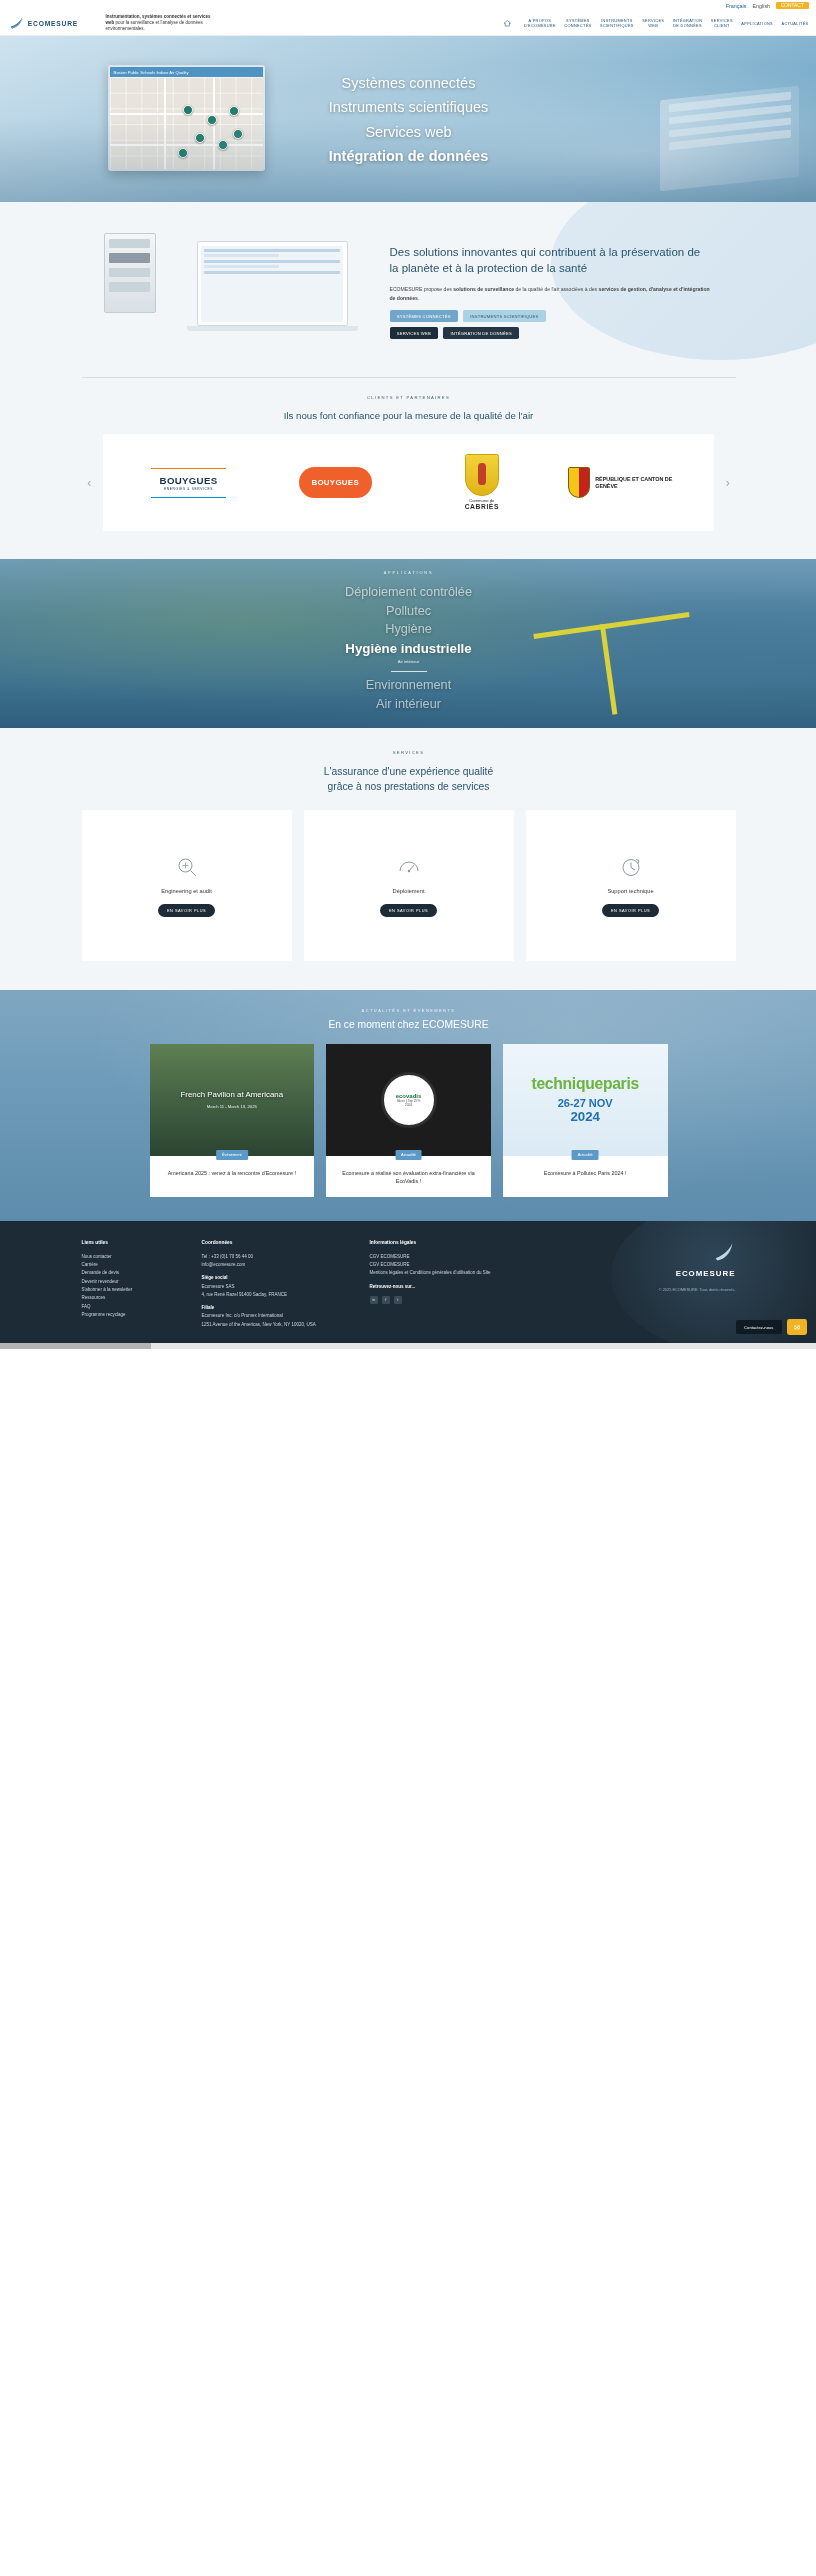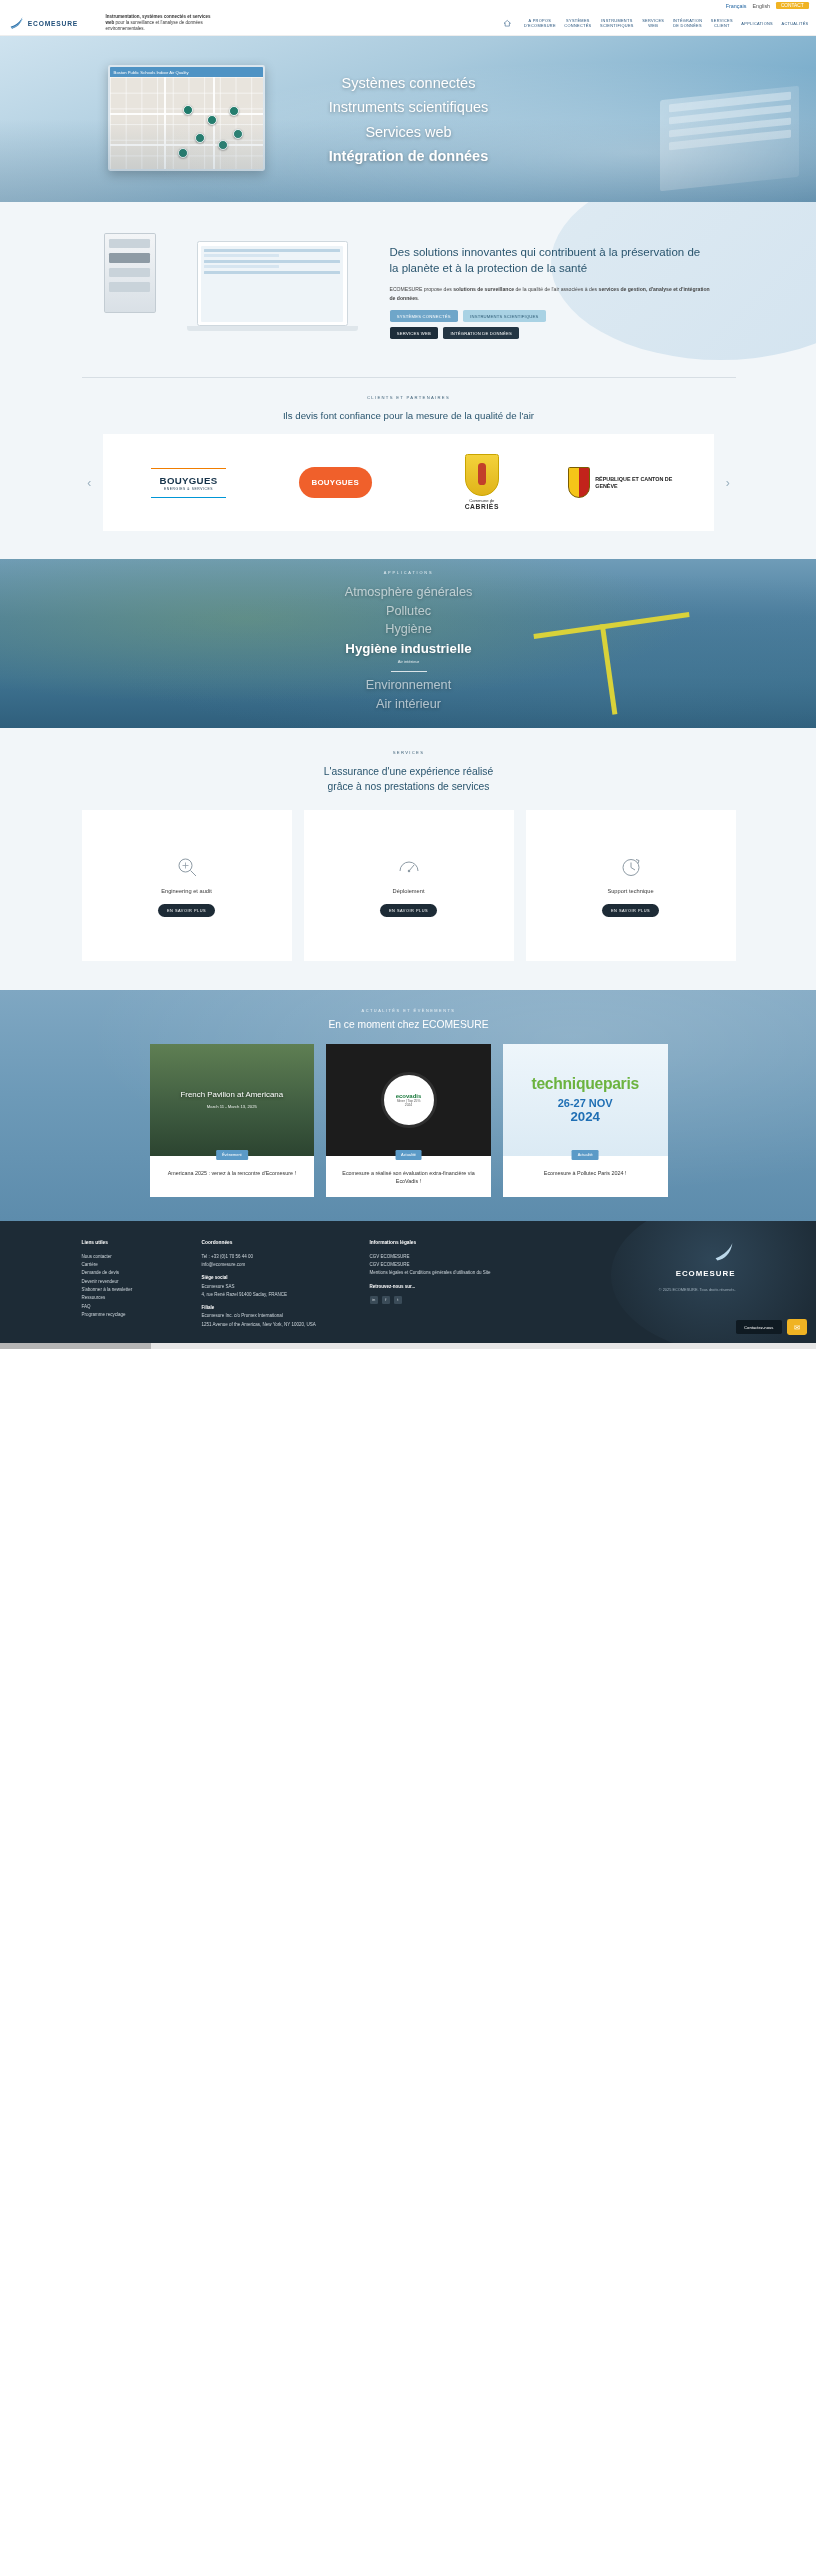--- a/index.html
+++ b/index.html
@@ -561,21 +561,21 @@
         <span class="pill c3">SERVICES WEB</span>
         <span class="pill c4">INTÉGRATION DE DONNÉES</span>
       </div>
     </div>
   </div>
 </section>
 
 <section class="clients">
   <div class="divider"></div>
   <div class="eyebrow">CLIENTS ET PARTENAIRES</div>
-  <h2>Ils devis font confiance pour la mesure de la qualité de l'air</h2>
+  <h2>Ils nous font confiance pour la mesure de la qualité de l'air</h2>
   <div class="carousel">
     <div class="car-arrow">‹</div>
     <div class="logo-strip">
       <div class="client-logo">
         <span class="bouygues-e">
           <span>BOUYGUES</span>
           <span class="sub">ENERGIES &amp; SERVICES</span>
         </span>
       </div>
       <div class="client-logo">
@@ -596,35 +596,35 @@
       </div>
     </div>
     <div class="car-arrow">›</div>
   </div>
 </section>
 
 <section class="applications">
   <div class="crane"></div>
   <div class="apps-words">
     <div class="apps-eyebrow">APPLICATIONS</div>
-    <div class="app-word">Atmosphère générales</div>
+    <div class="app-word">Déploiement contrôlée</div>
     <div class="app-word">Pollutec</div>
     <div class="app-word">Hygiène</div>
     <div class="app-word active">Hygiène industrielle</div>
     <div class="app-sub">Air intérieur</div>
     <div class="app-underline"></div>
     <div class="app-word">Environnement</div>
     <div class="app-word">Air intérieur</div>
   </div>
 </section>
 
 <section class="services">
   <div class="eyebrow">SERVICES</div>
   <h2>
-    <span>L'assurance d'une expérience réalisé</span><br>
+    <span>L'assurance d'une expérience qualité</span><br>
     <span>grâce à nos prestations de services</span>
   </h2>
   <div class="svc-cards">
     <div class="svc-card">
       <svg class="svc-icon" viewBox="0 0 48 48">
         <circle cx="21" cy="21" r="13" fill="none" stroke="#8d9aa4" stroke-width="2"></circle>
         <line x1="31" y1="31" x2="42" y2="42" stroke="#8d9aa4" stroke-width="2"></line>
         <path d="M15 21 h12 M21 15 v12" stroke="#8d9aa4" stroke-width="1.5"></path>
       </svg>
       <div class="svc-label">Engineering et audit</div>

